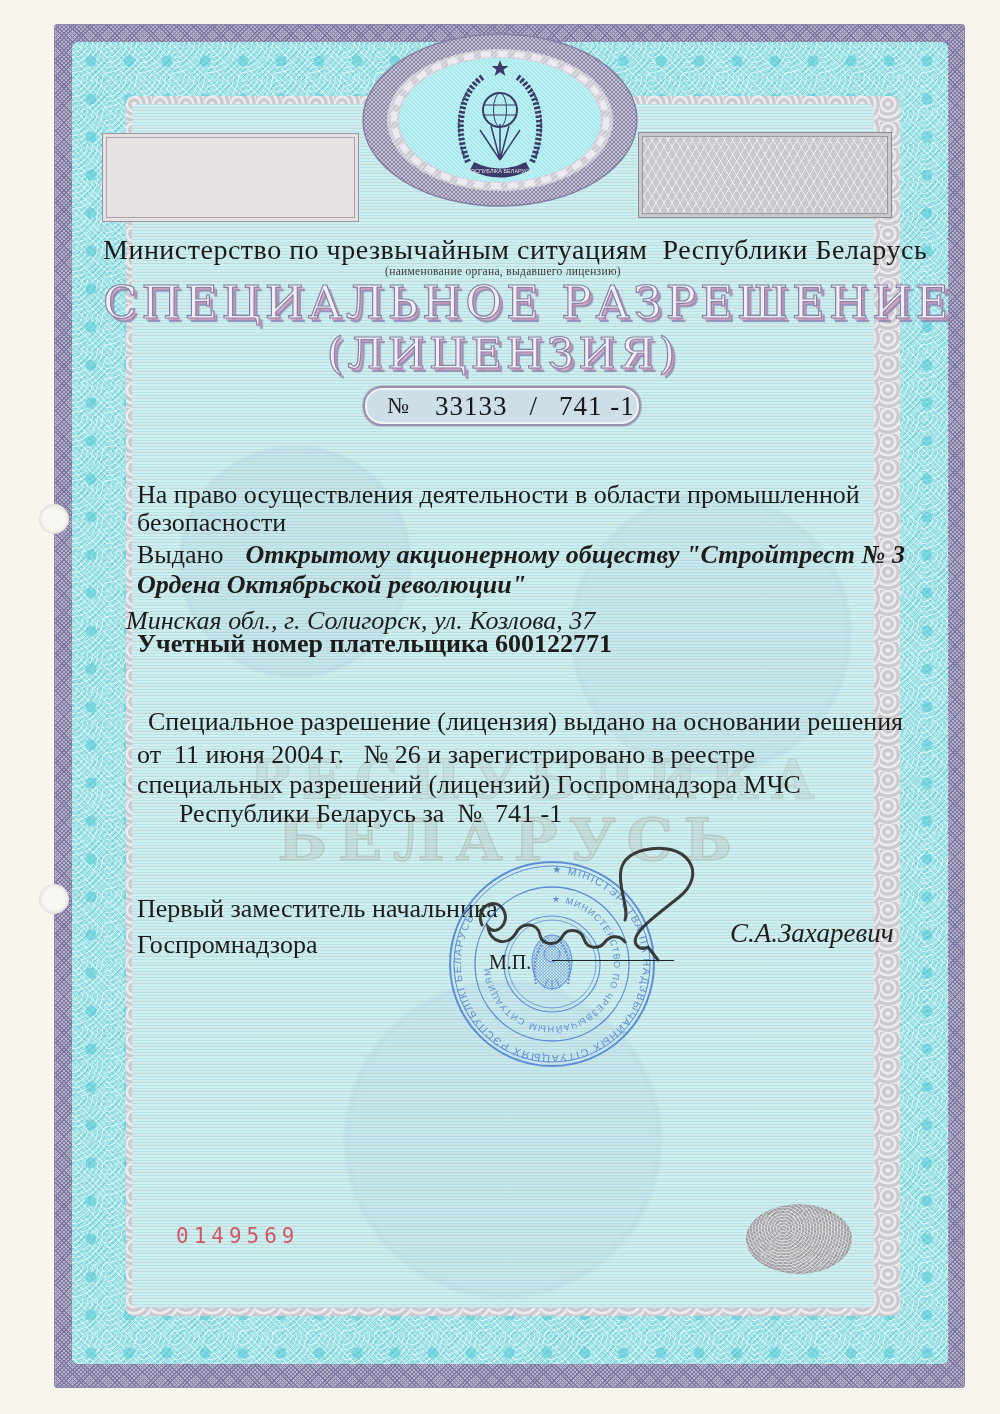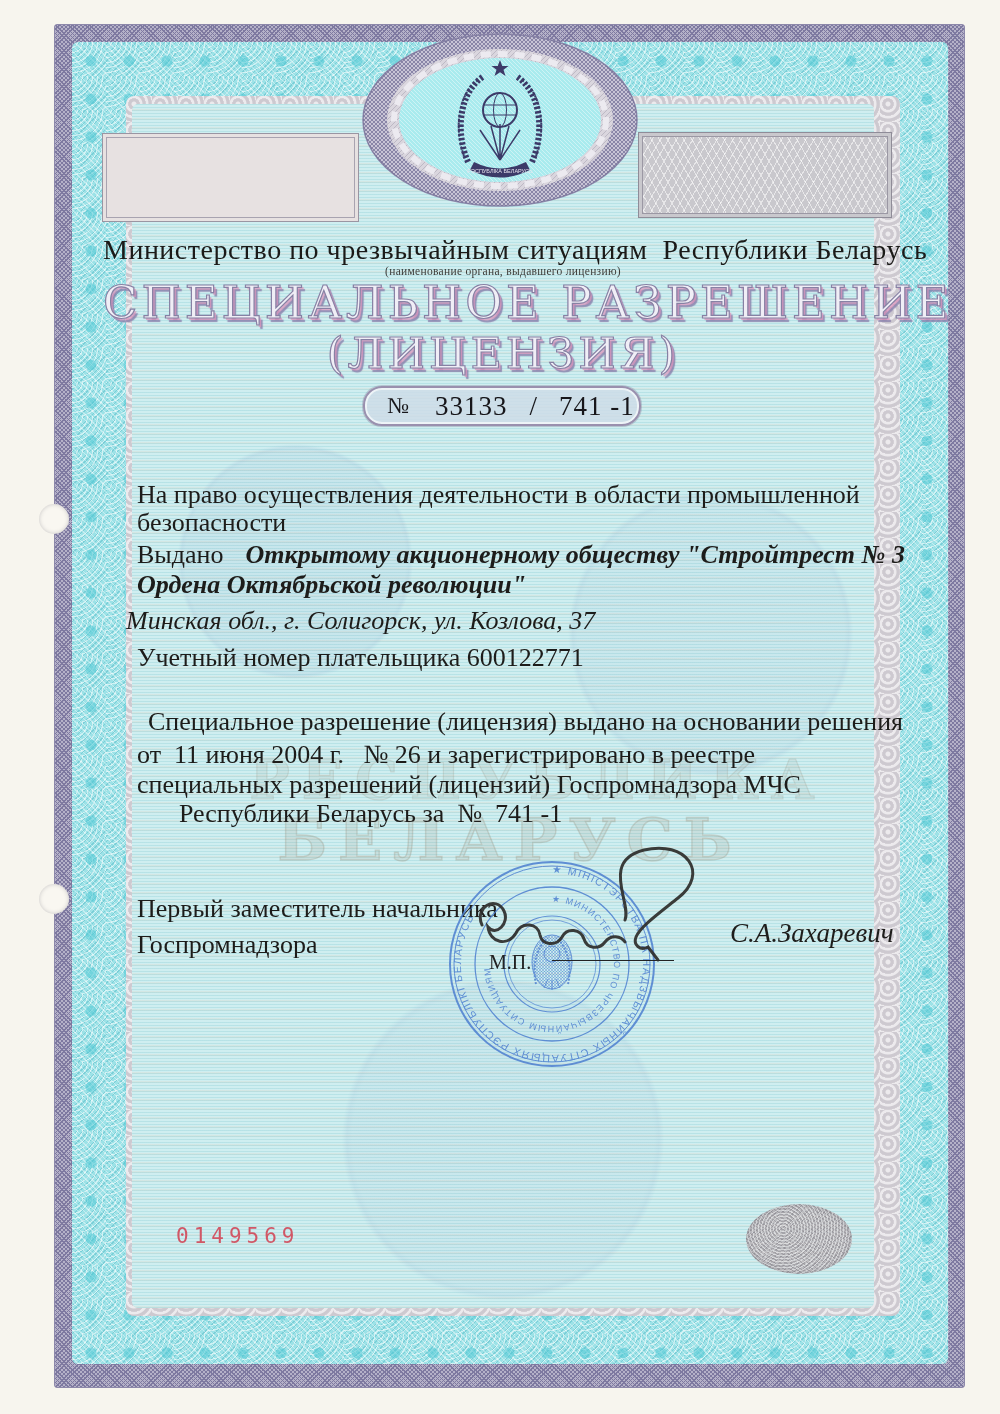--- a/index.html
+++ b/index.html
@@ -168,21 +168,21 @@
   <div class="watermark wm1">РЕСПУБЛИКА</div>
   <div class="watermark wm2">БЕЛАРУСЬ</div>
 
   <div class="tl body-line" style="left:137px;top:481px;">На право осуществления деятельности в области промышленной</div>
   <div class="tl body-line" style="left:137px;top:509px;">безопасности</div>
 
   <div class="tl body-line" style="left:137px;top:541px;"><span>Выдано</span><span style="display:inline-block;width:22px;"></span><span class="bi">Открытому акционерному обществу "Стройтрест № 3</span></div>
   <div class="tl body-line bi" style="left:137px;top:571px;">Ордена Октябрьской революции"</div>
 
   <div class="tl body-line it" style="left:126px;top:607px;">Минская обл., г. Солигорск, ул. Козлова, 37</div>
-  <div class="tl body-line" style="left:137px;top:644px;">Учетный номер плательщика 600122771</div>
+  <div class="tl body-line" style="left:137px;top:630px;font-weight:bold;">Учетный номер плательщика 600122771</div>
 
   <div class="tl body-line" style="left:148px;top:708px;">Специальное разрешение (лицензия) выдано на основании решения</div>
   <div class="tl body-line" style="left:137px;top:741px;">от  11 июня 2004 г.   № 26 и зарегистрировано в реестре</div>
   <div class="tl body-line" style="left:137px;top:771px;">специальных разрешений (лицензий) Госпромнадзора МЧС</div>
   <div class="tl body-line" style="left:137px;top:800px;margin-left:42px;">Республики Беларусь за  №  741 -1</div>
 
   <div class="tl body-line" style="left:137px;top:895px;">Первый заместитель начальника</div>
   <div class="tl body-line" style="left:137px;top:931px;">Госпромнадзора</div>
 
   <svg class="stamp" width="216" height="218" viewBox="0 0 216 218">

